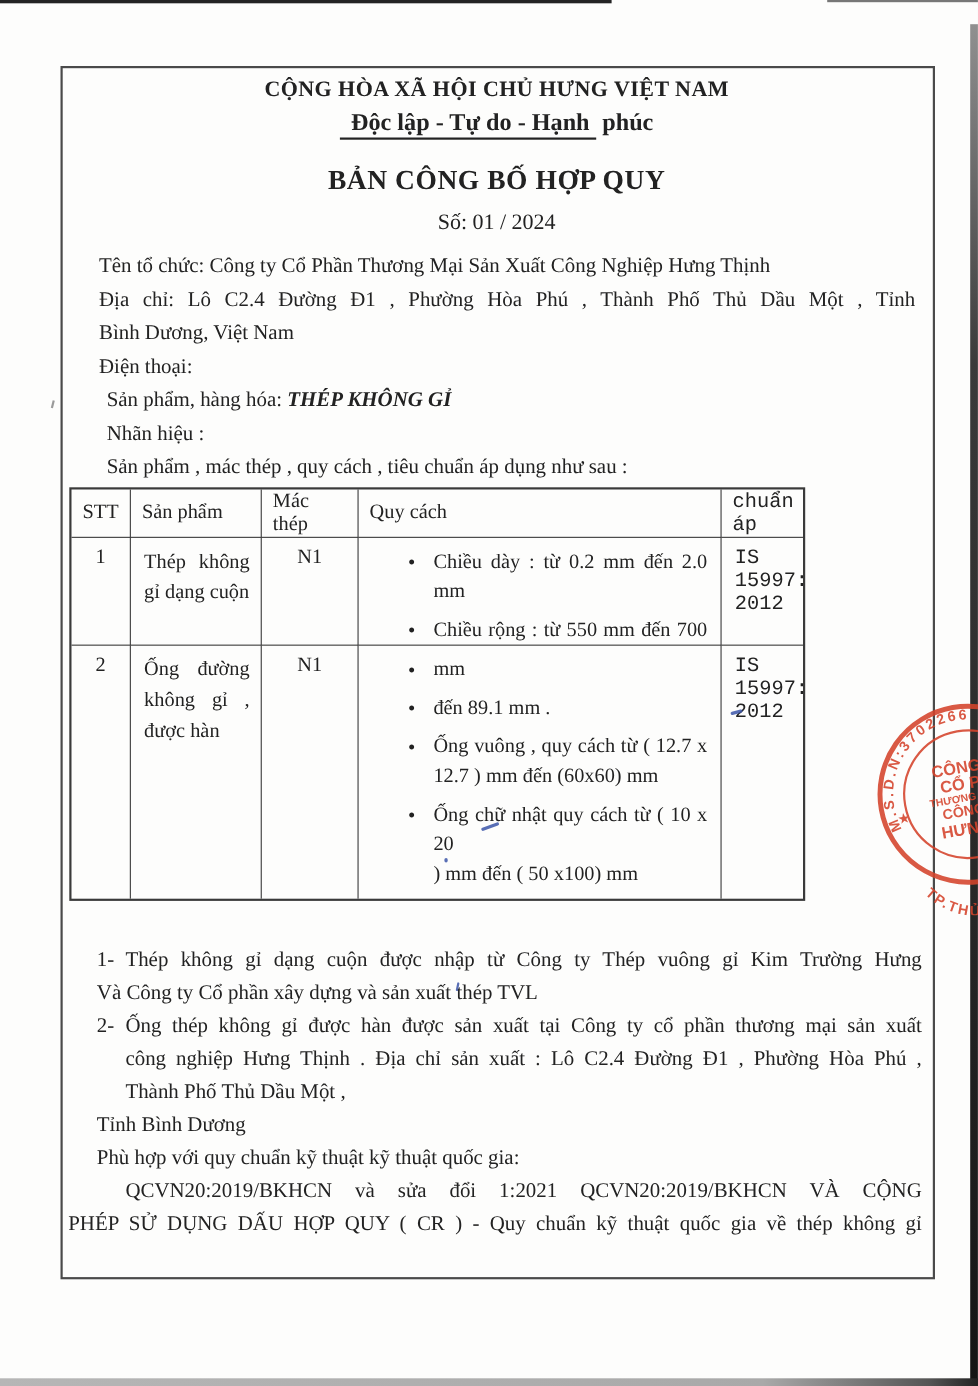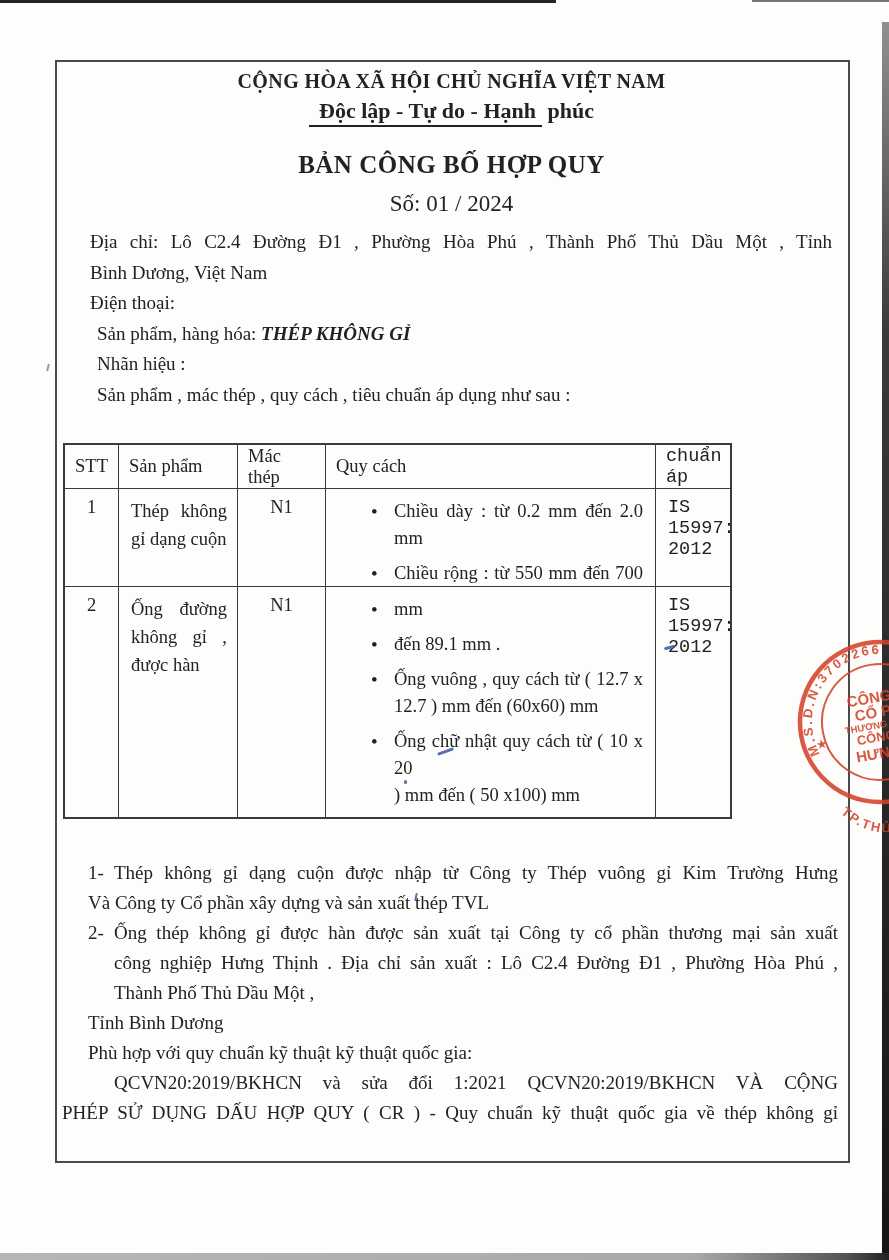--- a/index.html
+++ b/index.html
@@ -20,21 +20,21 @@
     background:linear-gradient(to right,#b6b6b6,#a9a9a9 78%,#555 95%,#222);}
   
   #page-frame{position:absolute;left:55px;top:60px;width:791px;height:1099px;
     border:2px solid #4a4a4a;background:transparent;}
   
   .centered{position:absolute;left:55px;width:793px;text-align:center;}
   #country-title{top:70px;font-weight:bold;font-size:20px;letter-spacing:.4px;}
   #motto{top:98px;font-weight:bold;font-size:22px;}
   #motto .u{border-bottom:2px solid #222;padding:0 6px 2px 10px;}
   #doc-title{top:151px;font-weight:bold;font-size:25px;letter-spacing:.5px;}
-  #doc-number{top:191px;font-size:23px;}
+  #doc-number{top:191px;font-size:20px;}
   
   #info{position:absolute;left:90px;top:227px;width:742px;font-size:19px;line-height:30.5px;}
   .jl{text-align:justify;text-align-last:justify;}
   .indent7{padding-left:7px;}
   .bold{font-weight:bold;font-style:italic;}
   
   #tbl{position:absolute;left:63px;top:443px;width:669px;
     display:grid;grid-template-columns:54px 119px 88px 330px auto;
     grid-template-rows:44px 98px auto;
     border:2px solid #3a3a3a;font-size:18.5px;box-sizing:border-box;}
@@ -72,26 +72,27 @@
 
 <div id="canvas">
 
   <div class="edge" id="edge-top-left"></div>
   <div class="edge" id="edge-top-right"></div>
   <div class="edge" id="edge-right"></div>
   <div class="edge" id="edge-bottom"></div>
 
   <div id="page-frame"></div>
 
-  <div class="centered" id="country-title">CỘNG HÒA XÃ HỘI CHỦ NGHĨA VIỆT NAM</div>
+  <div class="centered" id="country-title">CỘNG HÒA XÃ HỘI CHỦ HƯNG VIỆT NAM</div>
   <div class="centered" id="motto"><span class="u">Độc lập - Tự do - Hạnh</span><span> phúc</span></div>
   <div class="centered" id="doc-title">BẢN CÔNG BỐ HỢP QUY</div>
   <div class="centered" id="doc-number">Số: 01 / 2024</div>
 
   <div id="info">
+    <div>Tên tổ chức: Công ty Cổ Phần Thương Mại Sản Xuất Công Nghiệp Hưng Thịnh</div>
     <div class="jl">Địa chỉ: Lô C2.4 Đường Đ1 , Phường Hòa Phú , Thành Phố Thủ Dầu Một , Tỉnh</div>
     <div>Bình Dương, Việt Nam</div>
     <div>Điện thoại:</div>
     <div class="indent7"><span>Sản phẩm, hàng hóa: </span><span class="bold">THÉP KHÔNG GỈ</span></div>
     <div class="indent7">Nhãn hiệu :</div>
     <div class="indent7">Sản phẩm , mác thép , quy cách , tiêu chuẩn áp dụng như sau :</div>
   </div>
 
   <div id="tbl">
 

